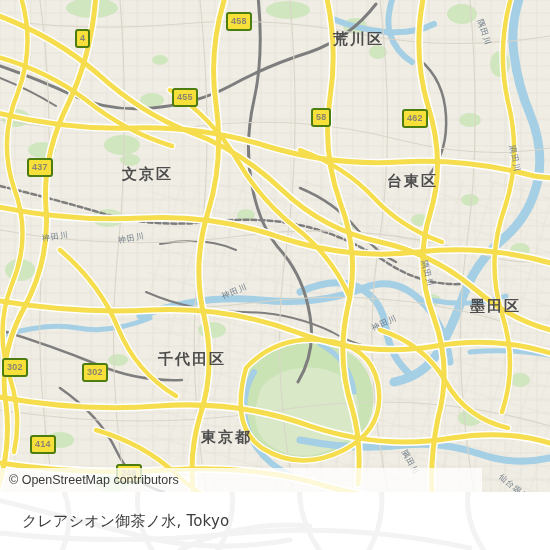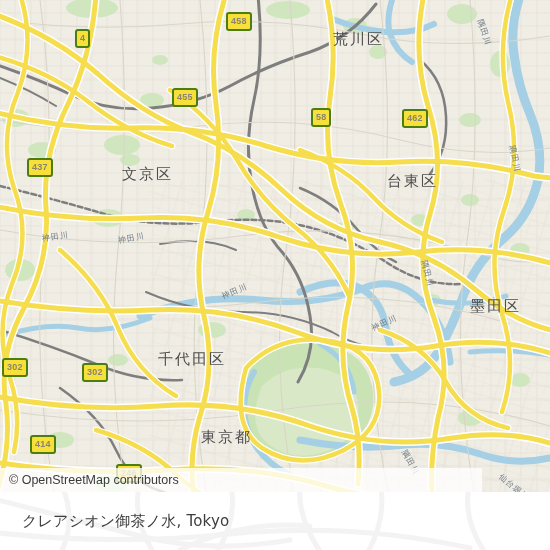--- a/index.html
+++ b/index.html
@@ -34,21 +34,21 @@
     letter-spacing:0.2px;
   }
   
   .place{
     position:absolute;
     color:#4d4d4d;
     font-family:"DejaVu Sans",sans-serif;
     white-space:nowrap;
     letter-spacing:2px;
   }
-  .place.big{font-size:15px;}
+  .place.big{font-size:15px;font-weight:bold;}
   
   .river{
     position:absolute;
     color:#6c7a86;
     font-family:"DejaVu Sans",sans-serif;
     font-size:8px;
     white-space:nowrap;
     letter-spacing:1px;
   }
 

